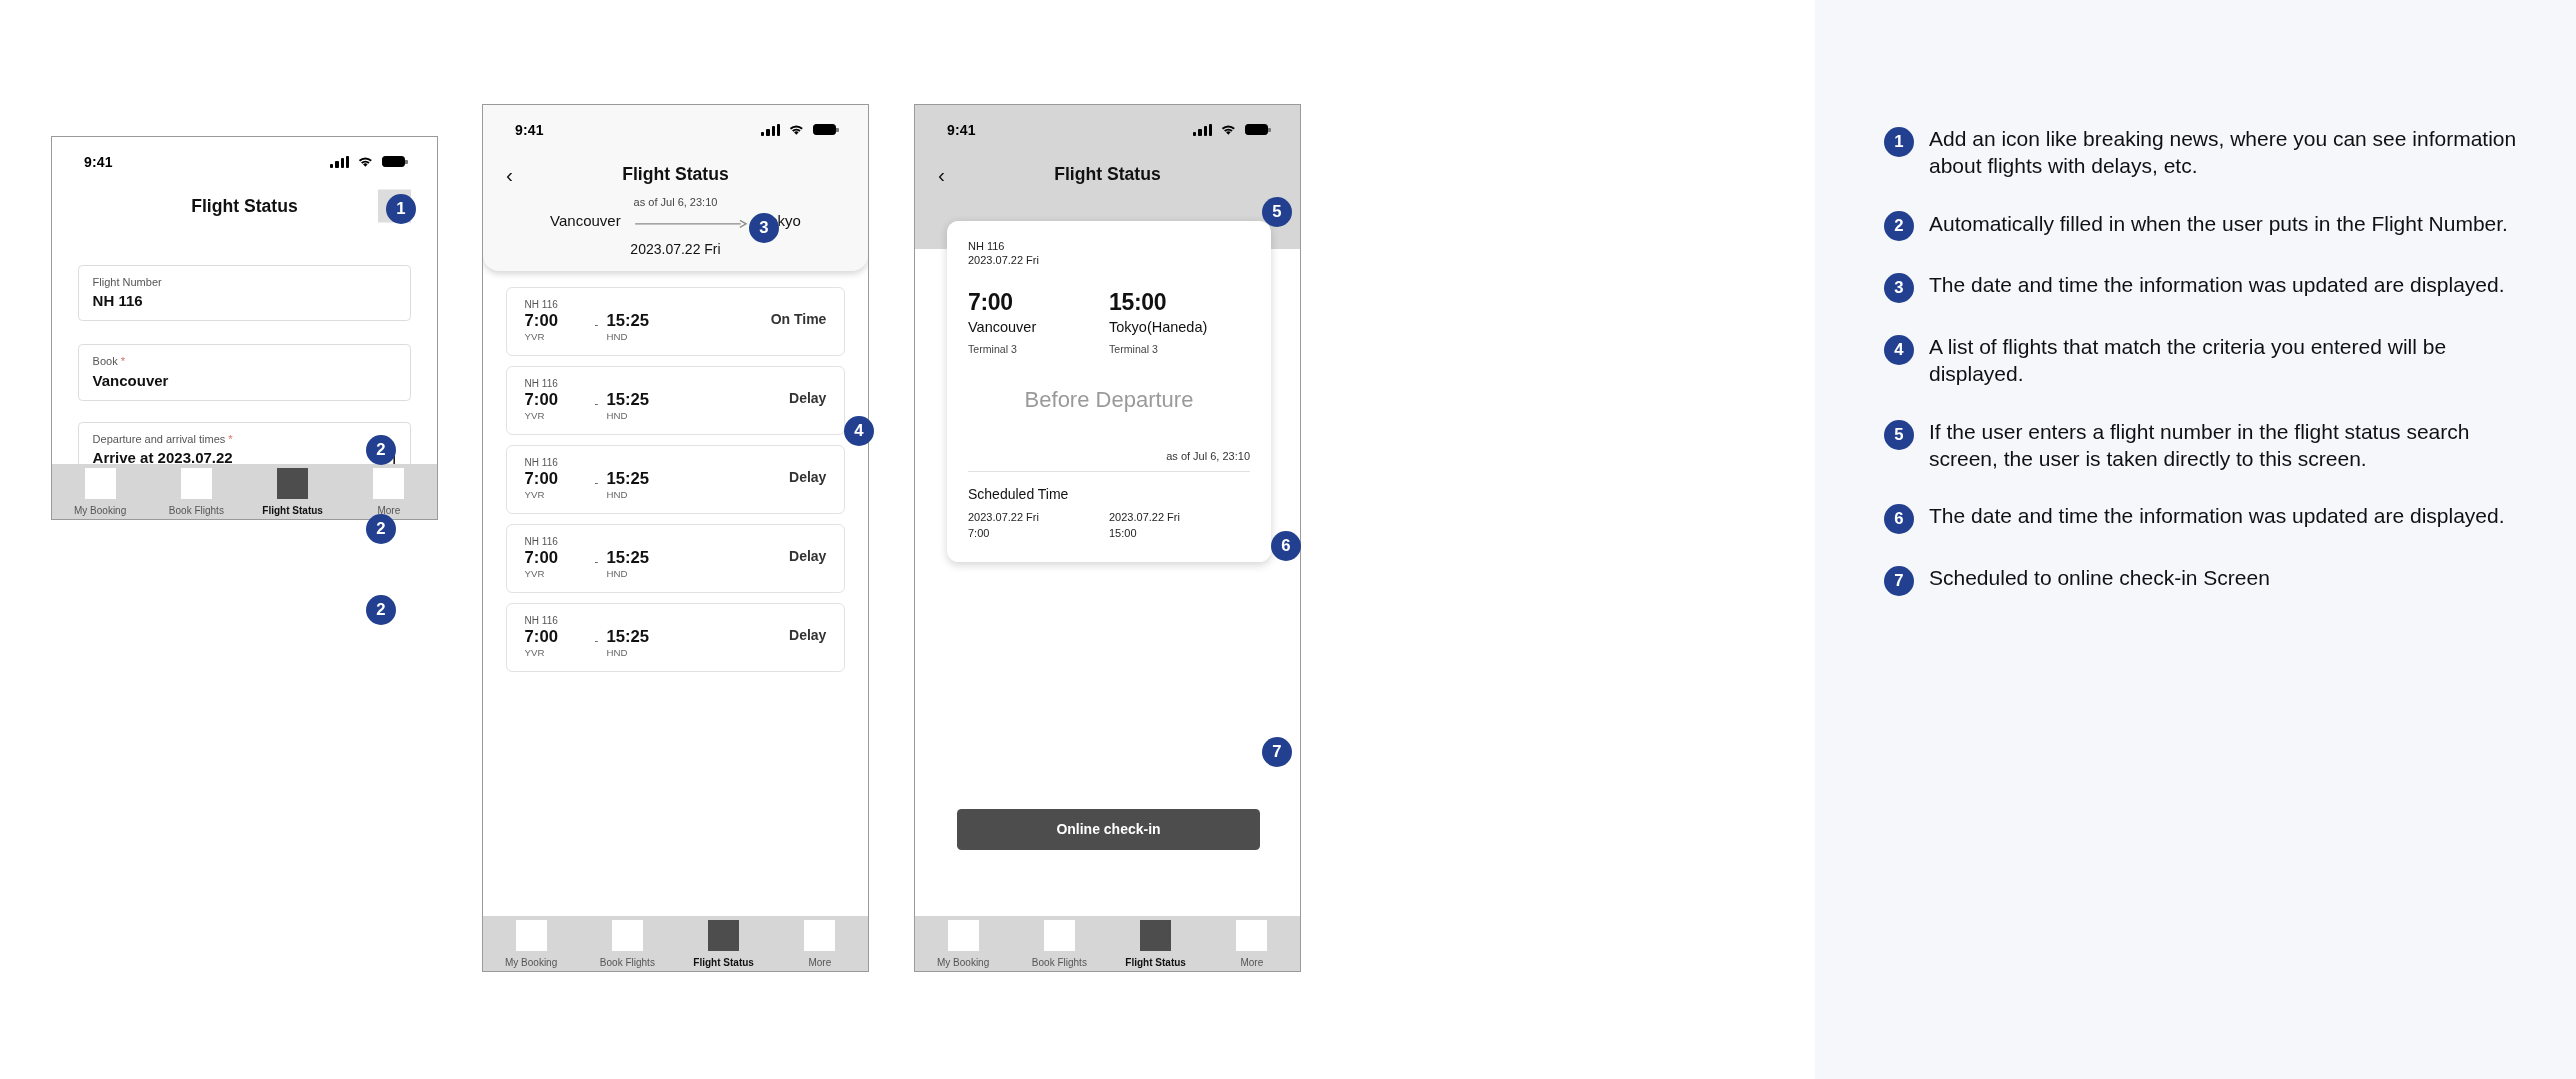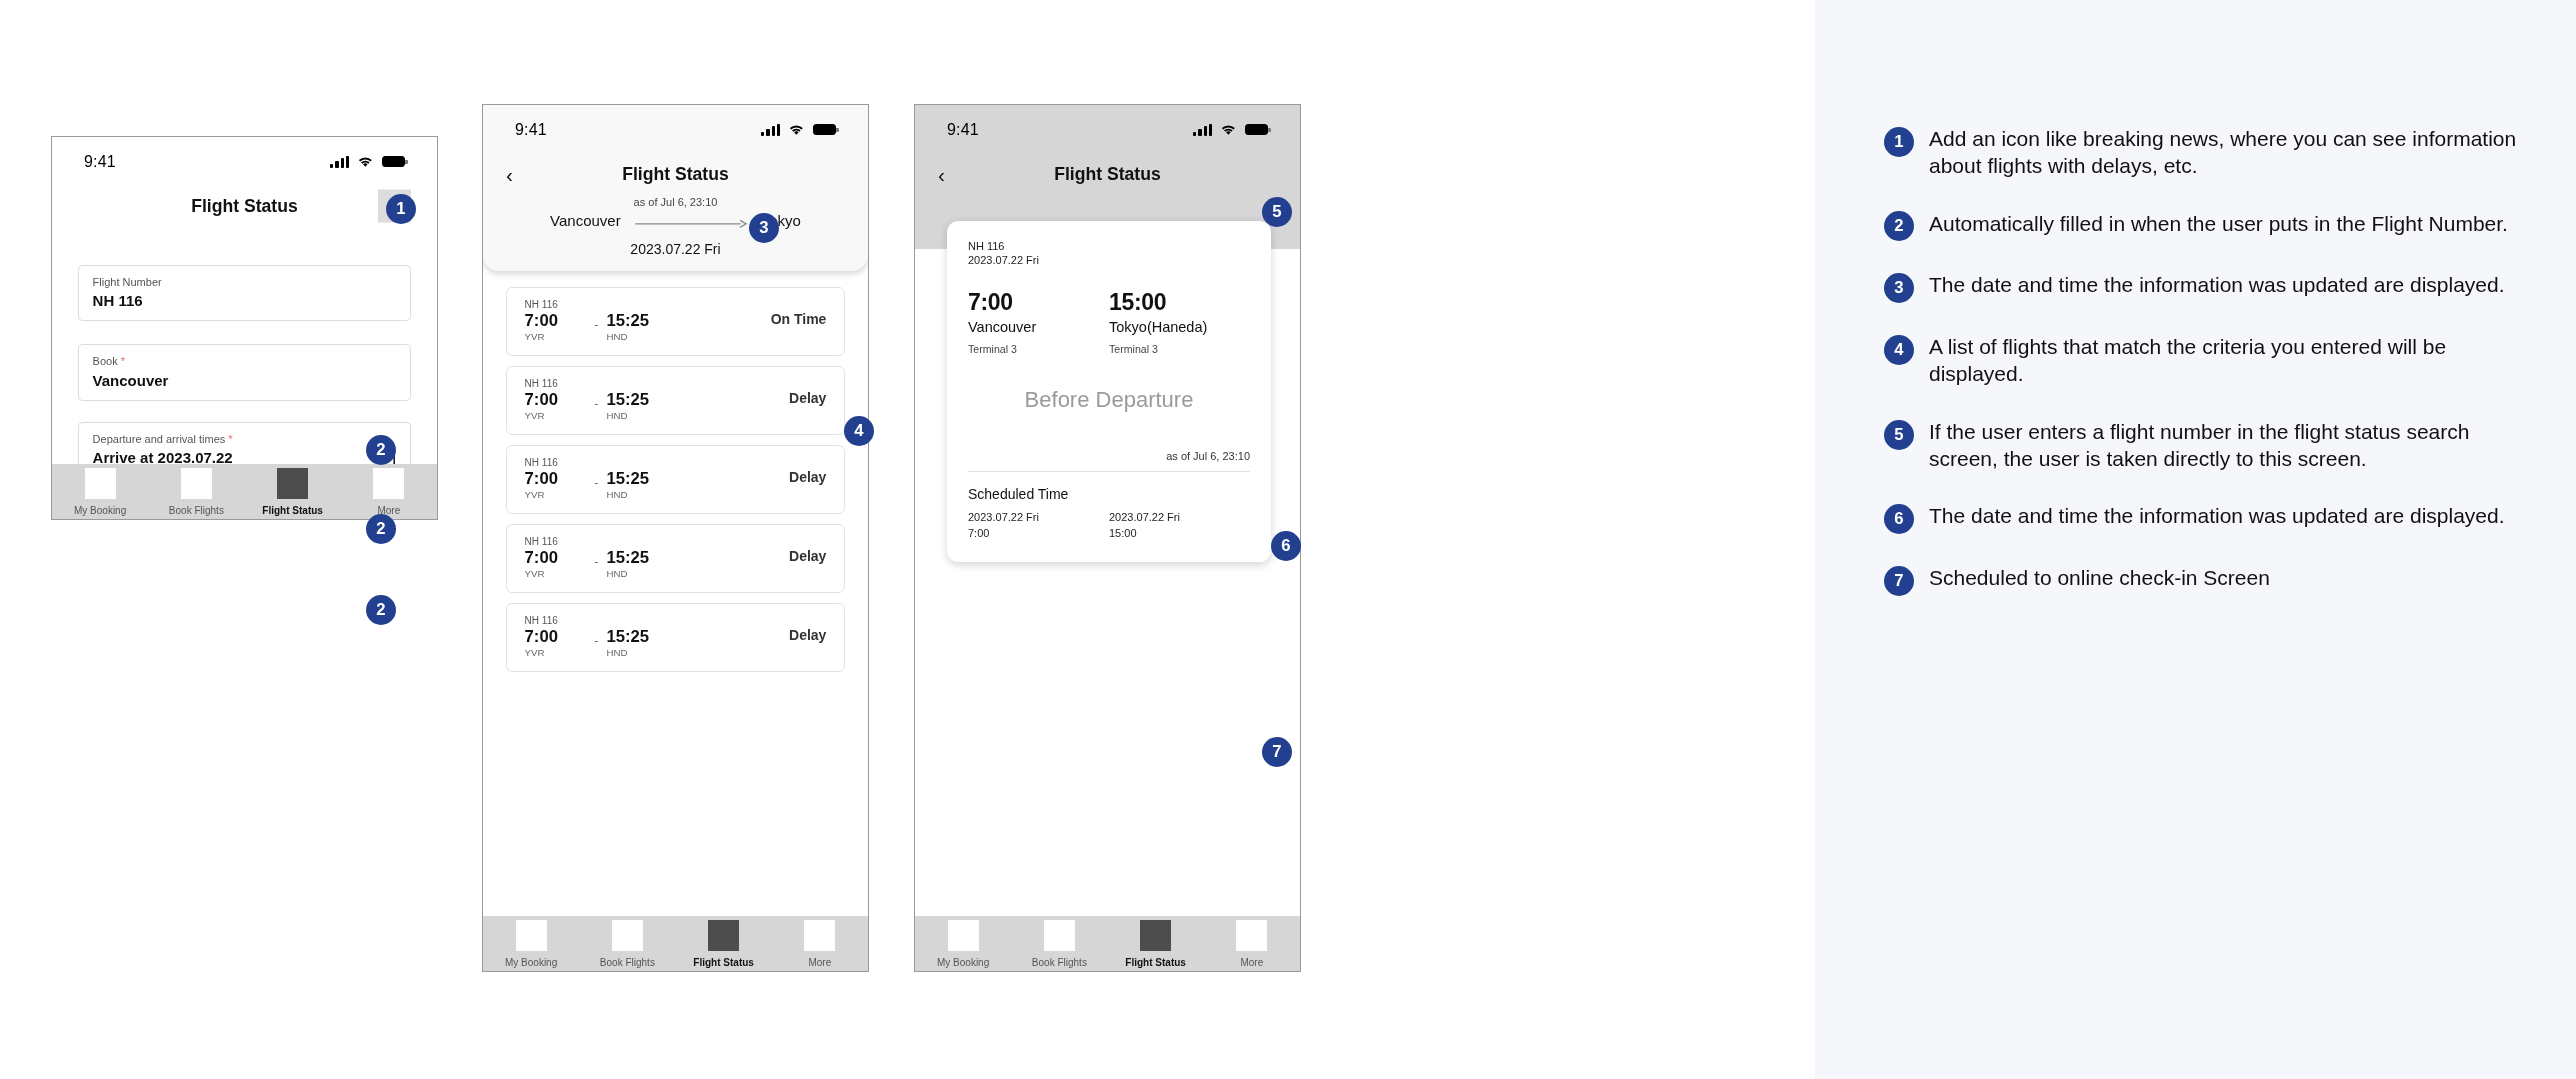--- a/index.html
+++ b/index.html
@@ -41,21 +41,21 @@
   }
   #phone1 { left: 51px;  top: 136px; width: 387px; height: 387px; height: 384px; }
   #phone1 { height: 384px; }
 
   
   .statusbar {
     position: relative; height: 49px;
     display: flex; align-items: center; justify-content: space-between;
     padding: 0 32px;
   }
-  .sb-time { font-size: 16px; font-weight: normal; color: #000; letter-spacing: 0.2px; }
+  .sb-time { font-size: 14px; font-weight: bold; color: #000; letter-spacing: 0.2px; }
   .sb-icons { display: flex; align-items: center; gap: 8px; }
   .bars { display: flex; align-items: flex-end; gap: 2.2px; height: 13.2px; }
   .bars i { width: 3.2px; background: #000; border-radius: 0.9px; display: block; }
   .bars i:nth-child(1){height:4.4px}.bars i:nth-child(2){height:7px}
   .bars i:nth-child(3){height:9.7px}.bars i:nth-child(4){height:12.3px}
   .wifi { width: 16.7px; height: 12.3px; position: relative; }
   .batt {
     width: 23px; height: 11.4px; border: 1.4px solid #000; border-radius: 3.1px;
     position: relative; background: #000;
   }
@@ -495,20 +495,21 @@
           <div>2023.07.22 Fri</div>
           <div>7:00</div>
         </div>
         <div class="p3-scol">
           <div>2023.07.22 Fri</div>
           <div>15:00</div>
         </div>
       </div>
     </div>
 
+    <div class="btn-dark p3-checkin">Online check-in</div>
 
     <div class="tabbar">
       <div class="tab">
         <div class="tab-ico"></div>
         <div class="tab-lbl">My Booking</div>
       </div>
       <div class="tab">
         <div class="tab-ico"></div>
         <div class="tab-lbl">Book Flights</div>
       </div>

